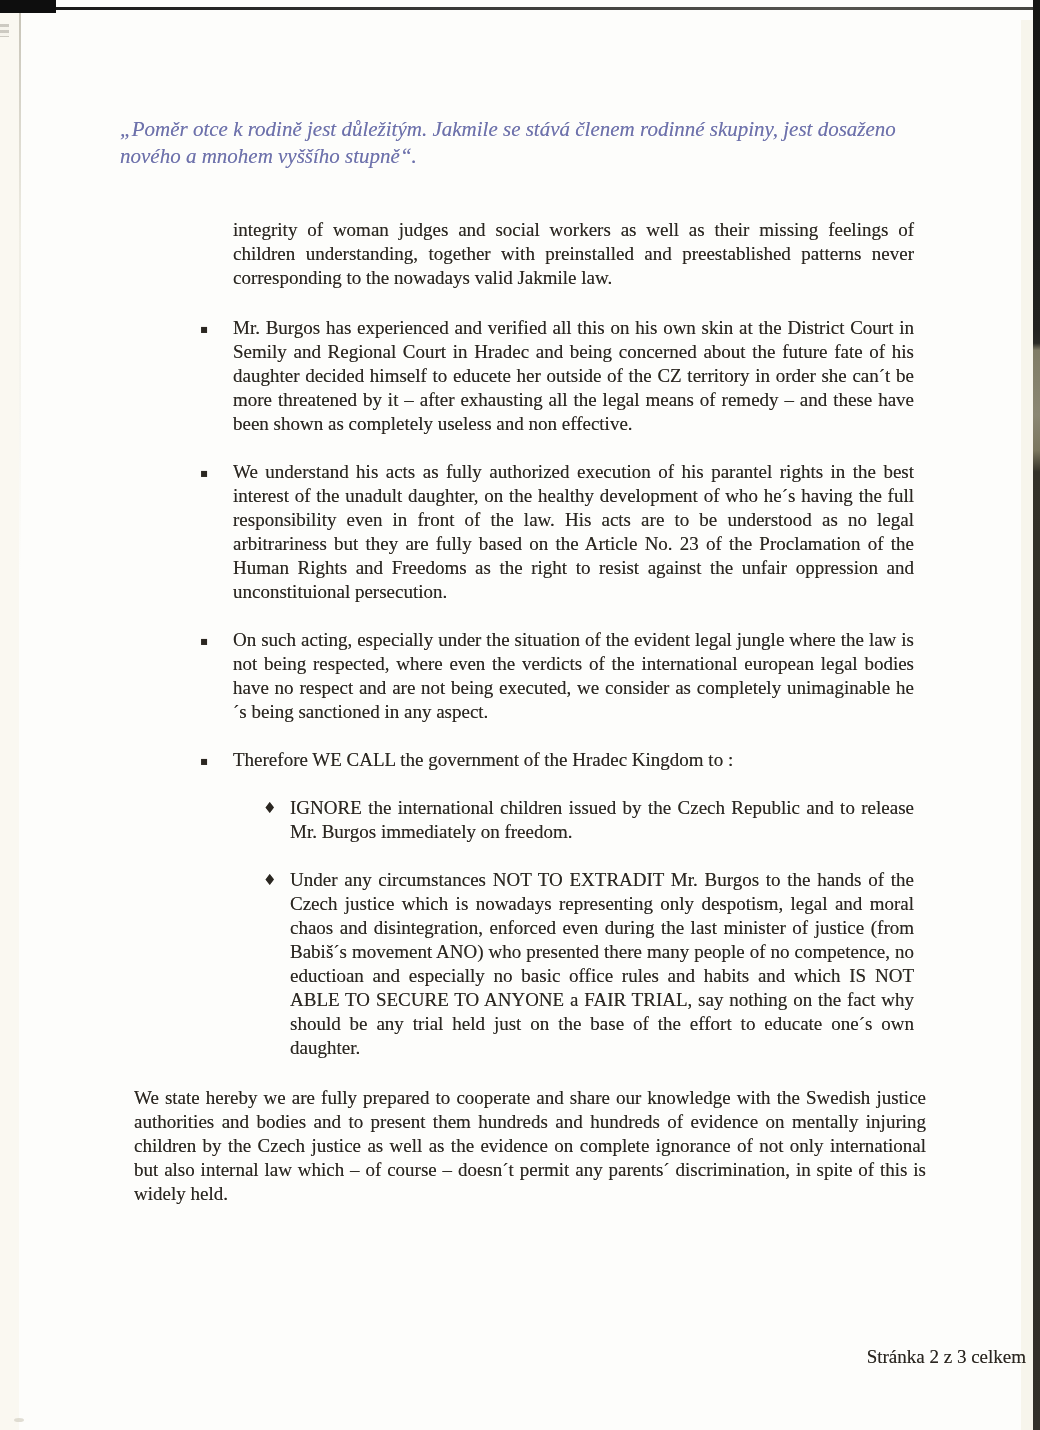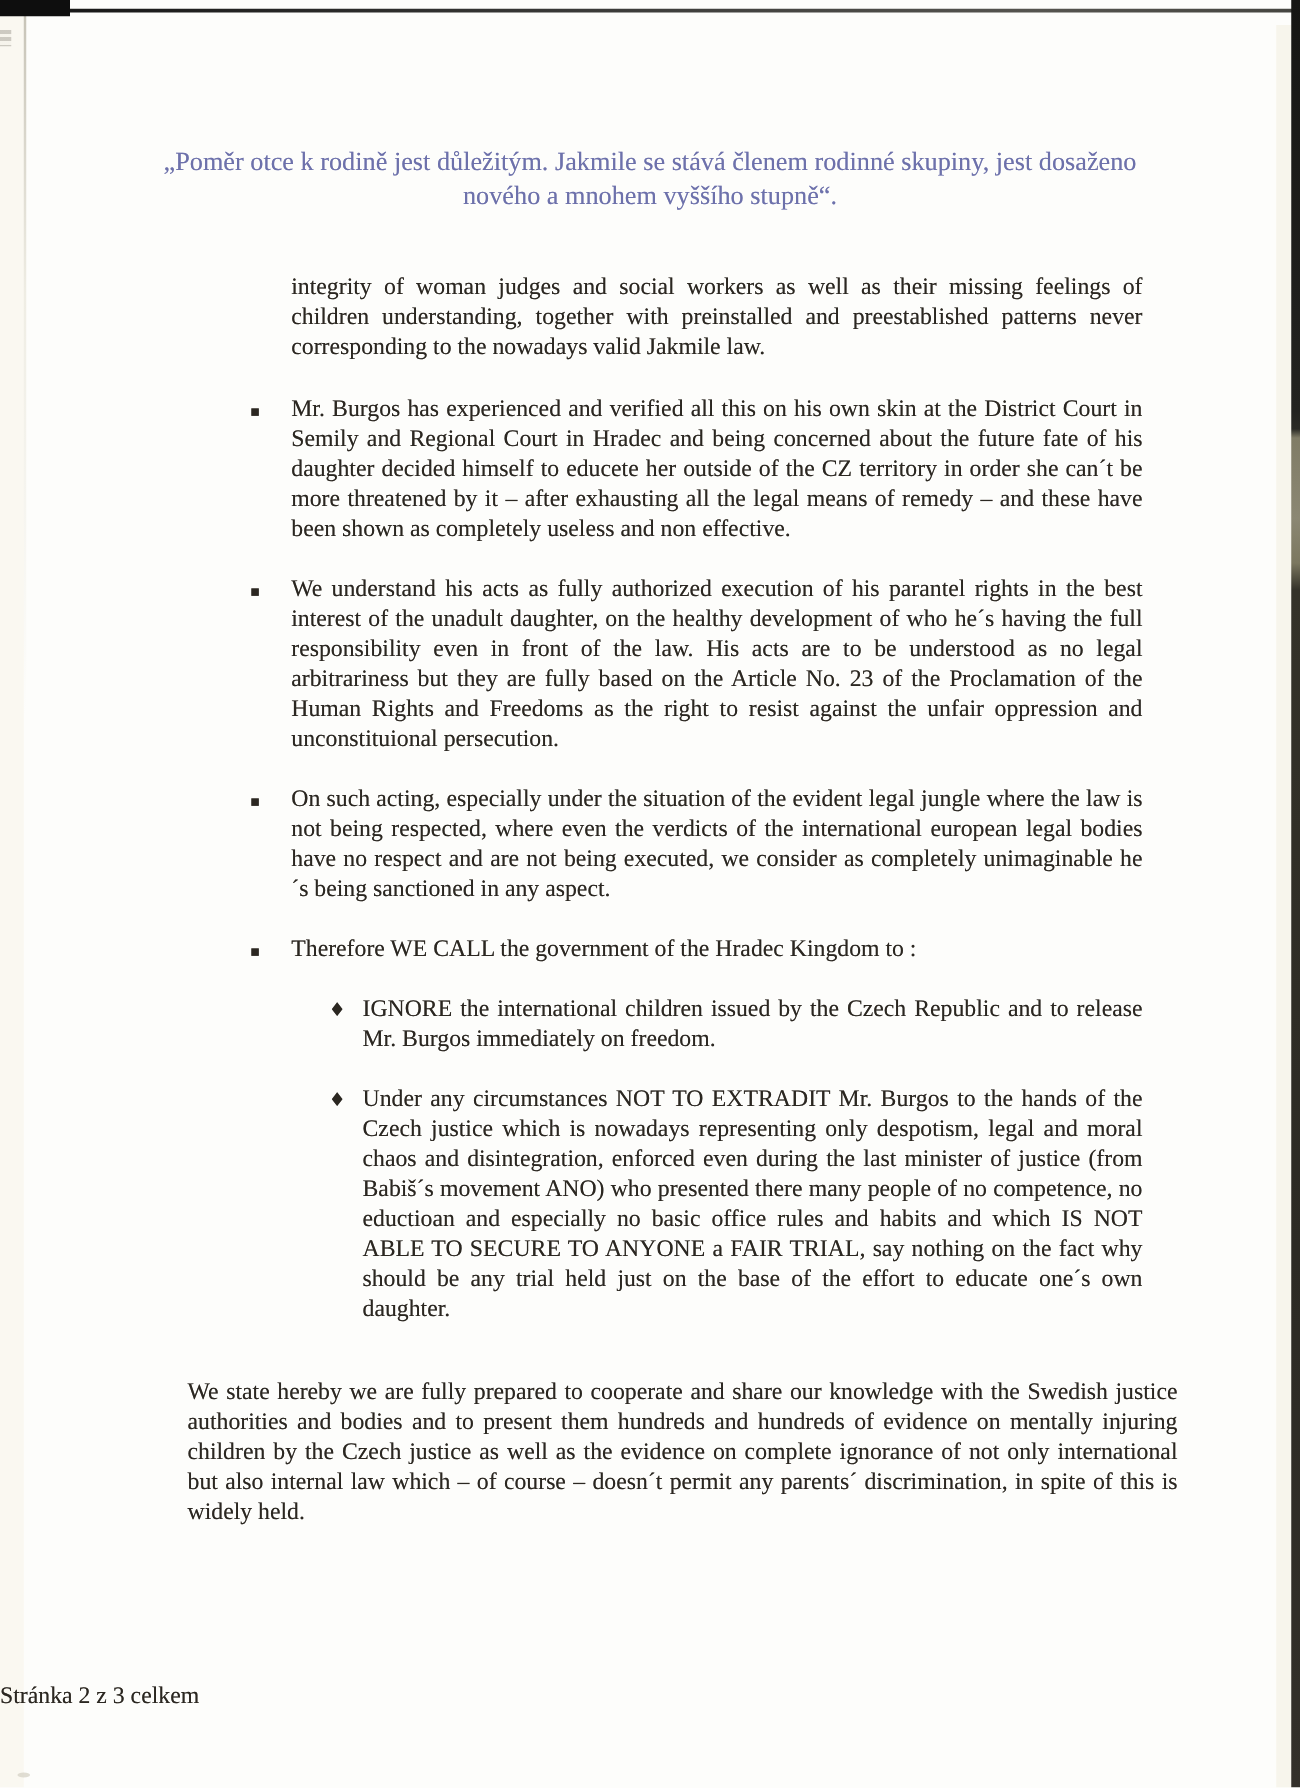--- a/index.html
+++ b/index.html
@@ -44,21 +44,22 @@
       #807c66 24.5%, #8b8773 29%, #7b775f 31.5%,
       #343229 33%, #2c2a24 70%, #33302a 100%);
   }
   .scan-bottom-curl {
     position: absolute; left: 14px; bottom: 8px; width: 10px; height: 4px;
     background: #d8d5c9; border-radius: 50%; opacity: .8;
   }
   
   .quote-block {
     position: absolute; top: 116px; left: 120px; width: 800px;
-    text-align: center;
+    text-align: left;
+    font-style: italic;
     font-size: 21px; line-height: 27px;
     color: #6d71ab;
     text-shadow: 0 0 .5px rgba(109,113,171,.55);
   }
   .quote-attribution { margin-top: 1px; }
   .main-column {
     position: absolute; top: 218px; left: 233px; width: 681px;
     font-size: 19px; line-height: 24px;
     text-align: justify;
     text-shadow: 0 0 .45px rgba(43,39,33,.55);
@@ -73,26 +74,26 @@
   .sub-list { margin-left: 57px; margin-top: 16px; }
   .sub-bullet-item { position: relative; margin: 0 0 24px 0; }
   .sub-bullet-marker {
     position: absolute; left: -27px; top: 0;
     font-family: "DejaVu Sans", sans-serif;
     font-size: 15px; line-height: 24px;
   }
   .closing-paragraph {
     position: absolute; top: 1086px; left: 134px; width: 792px;
     font-size: 19px; line-height: 24px;
-    text-align: justify; margin: 16px;
+    text-align: justify; margin: 0;
     text-shadow: 0 0 .45px rgba(43,39,33,.55);
   }
   .page-footer {
     position: absolute; top: 1346px; left: 0; right: 14px;
-    text-align: left;
+    text-align: right;
     font-size: 19px;
     text-shadow: 0 0 .45px rgba(43,39,33,.55);
   }
 </style>
 </head>
 <body>
 
 <div>
 
   <div class="scan-left-paper"></div>

